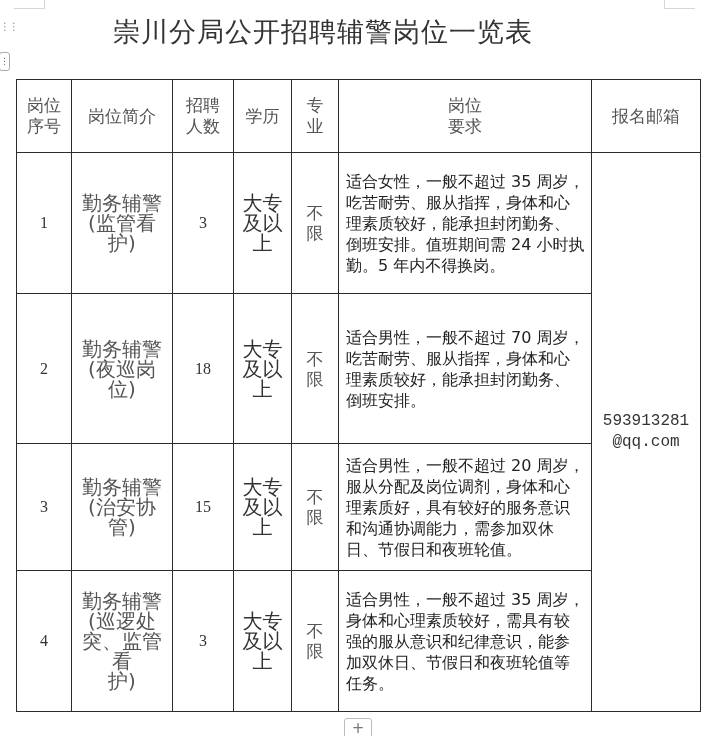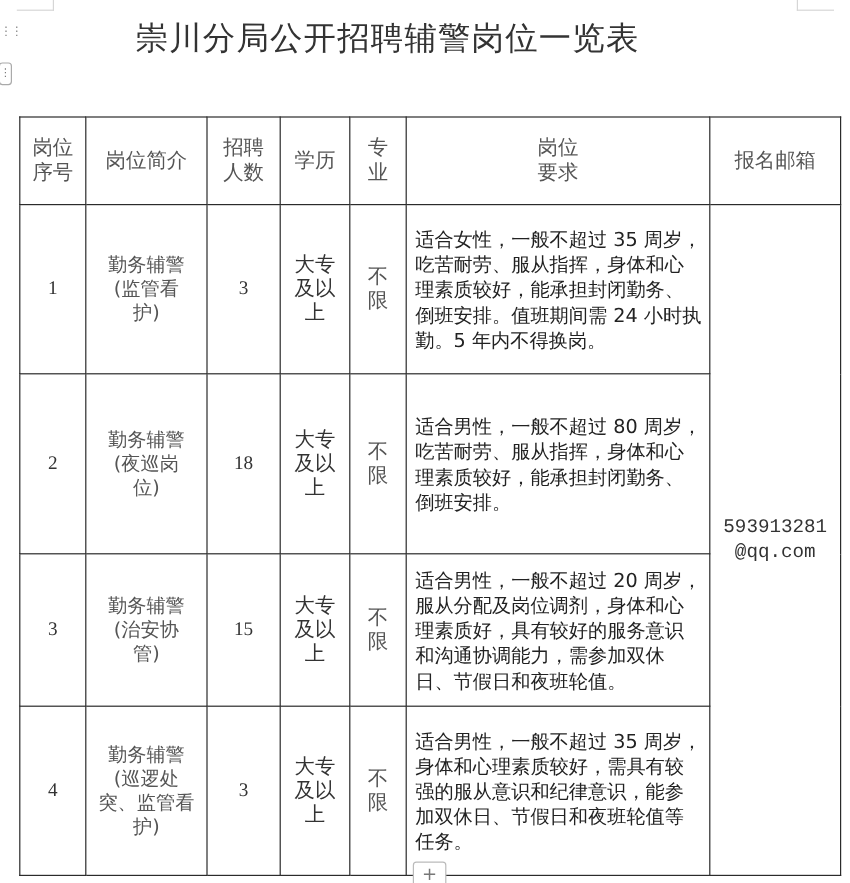--- a/index.html
+++ b/index.html
@@ -10,30 +10,30 @@
   .corner { position: absolute; border-color: #d6d6d6; border-style: solid; width: 30px; height: 8px; }
   .corner.tl { left: 14px; top: 0; border-width: 0 1px 1px 0; }
   .corner.tr { left: 664px; top: 0; border-width: 0 0 1px 1px; width: 30px; }
   .handle-dots { position: absolute; left: 0; top: 24px; width: 8px; height: 12px; color: #888; font-size: 10px; line-height: 6px; letter-spacing: -1px; font-family: "DejaVu Sans", sans-serif; }
   .handle-box { position: absolute; left: -1px; top: 52px; width: 9px; height: 17px; border: 1px solid #aaa; border-radius: 3px; background: #fff; color: #777; font-size: 9px; line-height: 16px; text-align: center; font-family: "DejaVu Sans", sans-serif; }
   .title {
     position: absolute; left: 0; top: 14px; width: 646px; text-align: center;
     font-family: "DejaVu Sans", sans-serif; font-size: 27px; color: #333; letter-spacing: 1px;
   }
   table.jobs {
-    position: absolute; left: 16px; top: 97px; border-collapse: collapse; table-layout: fixed;
+    position: absolute; left: 16px; top: 79px; border-collapse: collapse; table-layout: fixed;
     width: 684px;
   }
   table.jobs td, table.jobs th {
     border: 1.5px solid #2b2b2b; padding: 0; text-align: center; vertical-align: middle; font-weight: normal;
   }
   table.jobs th { color: #555; font-size: 17px; line-height: 21px; font-family: "DejaVu Serif", serif; }
-  .c-intro { font-family: "DejaVu Sans", sans-serif; color: #555; font-size: 16px; line-height: 20px; padding: 0 10px !important; }
+  .c-intro { font-family: "DejaVu Sans", sans-serif; color: #555; font-size: 20px; line-height: 20px; padding: 0 10px !important; }
   .c-num { font-family: "Liberation Serif", serif; font-size: 16px; color: #333; }
-  .c-edu { font-family: "DejaVu Sans", sans-serif; font-size: 17px; line-height: 20px; color: #333; }
+  .c-edu { font-family: "DejaVu Sans", sans-serif; font-size: 20px; line-height: 20px; color: #333; }
   .c-major { font-family: "DejaVu Sans", sans-serif; font-size: 17px; line-height: 20px; color: #555; }
   .c-req { text-align: left !important; font-family: "DejaVu Sans", sans-serif; font-size: 16px; line-height: 21px; color: #222; padding: 2px 6px 2px 7px !important; margin-left: 47px; }
   .c-mail { font-family: Liberation Mono, monospace; font-size: 16px; line-height: 21px; color: #333; }
   .add-row {
     position: absolute; left: 344px; top: 718px; width: 26px; height: 20px; border: 1px solid #bbb; border-radius: 3px;
     background: #fff; color: #777; font-size: 15px; line-height: 18px; text-align: center; font-family: "DejaVu Sans", sans-serif;
   }
 </style>
 </head>
 <body>
@@ -75,21 +75,21 @@
     <td class="c-req">适合女性，一般不超过 35 周岁，吃苦耐劳、服从指挥，身体和心理素质较好，能承担封闭勤务、倒班安排。值班期间需 24 小时执勤。5 年内不得换岗。</td>
     <td class="c-mail" rowspan="4"><span>593913281</span><br><span>@qq.com</span></td>
   </tr>
 
   <tr style="height:150px">
     <td class="c-num">2</td>
     <td class="c-intro"><span>勤务辅警</span><br><span>(夜巡岗</span><br><span>位)</span></td>
     <td class="c-num">18</td>
     <td class="c-edu"><span>大专</span><br><span>及以</span><br><span>上</span></td>
     <td class="c-major"><span>不</span><br><span>限</span></td>
-    <td class="c-req">适合男性，一般不超过 80 周岁，吃苦耐劳、服从指挥，身体和心理素质较好，能承担封闭勤务、倒班安排。</td>
+    <td class="c-req">适合男性，一般不超过 70 周岁，吃苦耐劳、服从指挥，身体和心理素质较好，能承担封闭勤务、倒班安排。</td>
   </tr>
 
   <tr style="height:127px">
     <td class="c-num">3</td>
     <td class="c-intro"><span>勤务辅警</span><br><span>(治安协</span><br><span>管)</span></td>
     <td class="c-num">15</td>
     <td class="c-edu"><span>大专</span><br><span>及以</span><br><span>上</span></td>
     <td class="c-major"><span>不</span><br><span>限</span></td>
     <td class="c-req">适合男性，一般不超过 20 周岁，服从分配及岗位调剂，身体和心理素质好，具有较好的服务意识和沟通协调能力，需参加双休日、节假日和夜班轮值。</td>
   </tr>

